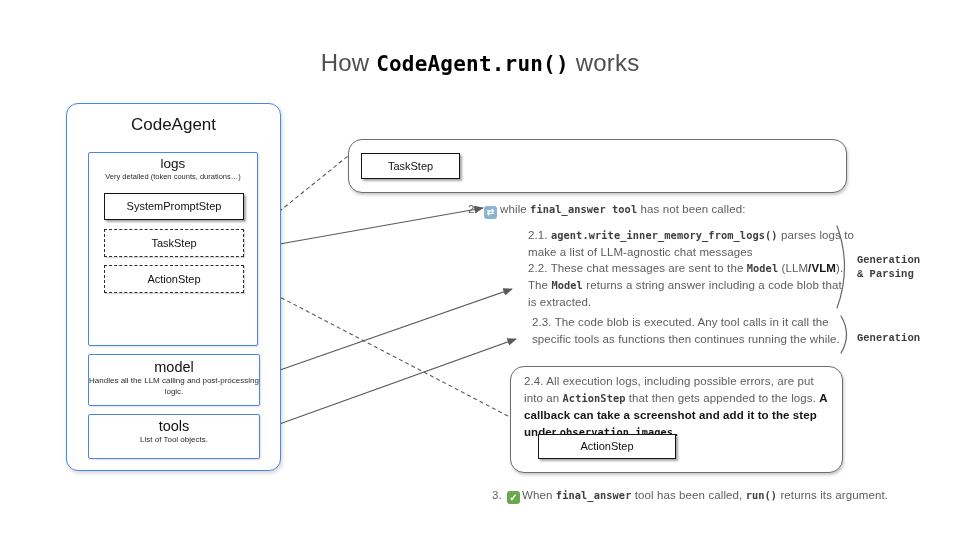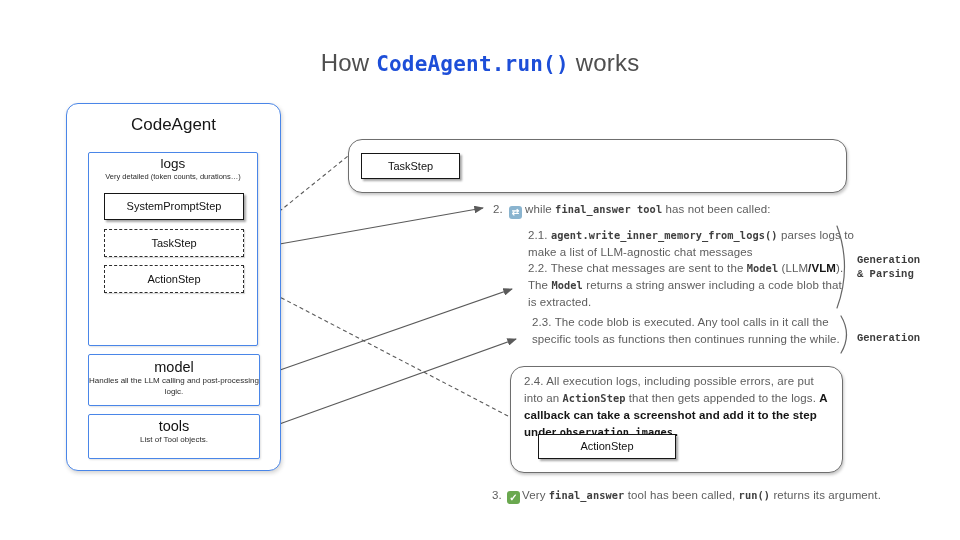--- a/index.html
+++ b/index.html
@@ -2,21 +2,21 @@
 <html><head>
 <meta charset="utf-8">
 <style>
   html,body{margin:0;padding:0;background:#ffffff;}
   .canvas{position:relative;width:960px;height:540px;background:#fff;overflow:hidden;
           font-family:"Liberation Sans",sans-serif;}
 
   
   .title{position:absolute;top:49px;left:0;width:100%;text-align:center;color:#4f4f4f;
          font-size:24px;letter-spacing:.2px;}
-  .title .mono-big{font-family:"DejaVu Sans Mono",monospace;font-weight:700;font-size:21px;color:#1d4ed8;}
+  .title .mono-big{font-family:"DejaVu Sans Mono",monospace;font-weight:700;font-size:21px;color:#000000;}
 
   
   .agent{position:absolute;left:66px;top:103px;width:213px;height:366px;background:#fff;
          border:1.6px solid #4a86e8;border-radius:12px;box-shadow:1px 2px 4px rgba(0,0,0,.18);}
   .agent-title{position:absolute;top:11px;left:0;width:100%;text-align:center;font-size:17px;color:#161616;}
   .bluebox{position:absolute;background:#fff;border:1.5px solid #4a86e8;border-radius:2px;
            box-shadow:1px 1px 2px rgba(0,0,0,.12);}
   .logs{left:21px;top:48px;width:168px;height:192px;}
   .logs-title{text-align:center;font-size:13.5px;color:#111;margin-top:3px;}
   .logs-sub{text-align:center;font-size:7.5px;color:#2b2b2b;margin-top:1px;}
@@ -102,34 +102,34 @@
     <div class="bluebox toolsbox">
       <div class="sec-title">tools</div>
       <div class="sec-sub">List of Tool objects.</div>
     </div>
   </div>
 
   <div class="roundbox step1box">
     <div class="chip chip-solid chip1">TaskStep</div>
   </div>
 
-  <div class="para" style="left:493px;top:201px;width:400px;white-space:nowrap;"><span>2. </span><span class="icon-repeat">⇄</span><span>while </span><span class="mono-sm">final_answer tool</span><span> has not been called:</span></div>
+  <div class="para" style="left:468px;top:201px;width:400px;white-space:nowrap;"><span>2. </span><span class="icon-repeat">⇄</span><span>while </span><span class="mono-sm">final_answer tool</span><span> has not been called:</span></div>
 
   <div class="para" style="left:528px;top:227px;width:336px;"><span>2.1. </span><span class="mono-sm">agent.write_inner_memory_from_logs()</span><span> parses logs to make a list of LLM-agnostic chat messages</span></div>
 
   <div class="para" style="left:528px;top:260px;width:324px;"><span>2.2. </span><span>These chat messages are sent to the </span><span class="mono-sm">Model</span><span> (LLM</span><span class="blk">/VLM</span><span>). The </span><span class="mono-sm">Model</span><span>  returns a string answer including a code blob that is extracted.</span></div>
 
   <div class="para" style="left:532px;top:314px;width:318px;"><span>2.3. </span><span>The code blob is executed. Any tool calls in it call the specific tools as functions then continues running the while.</span></div>
 
   <div class="side-label" style="left:857px;top:253px;">
       <div>Generation</div>
       <div>&amp; Parsing</div>
     </div>
   <div class="side-label" style="left:857px;top:331px;">Generation</div>
 
   <div class="roundbox step24box">
     <div class="para" style="left:13px;top:6px;width:306px;"><span>2.4. </span><span>All execution logs, including possible errors, are put into an </span><span class="mono-sm">ActionStep</span><span> that then gets appended to the logs. </span><span class="blk">A callback can  take a screenshot and add it to the step under </span><span class="blk-mono">observation_images.</span></div>
     <div class="chip chip-solid chip24">ActionStep</div>
   </div>
 
-  <div class="para" style="left:492px;top:487px;width:460px;white-space:nowrap;"><span>3. </span><span class="icon-check">✓</span><span>Very </span><span class="mono-sm">final_answer</span><span> tool has been called, </span><span class="mono-sm">run()</span><span> returns its argument.</span></div>
+  <div class="para" style="left:492px;top:487px;width:460px;white-space:nowrap;"><span>3. </span><span class="icon-check">✓</span><span>When </span><span class="mono-sm">final_answer</span><span> tool has been called, </span><span class="mono-sm">run()</span><span> returns its argument.</span></div>
 
 </div>
 
 </body></html>

